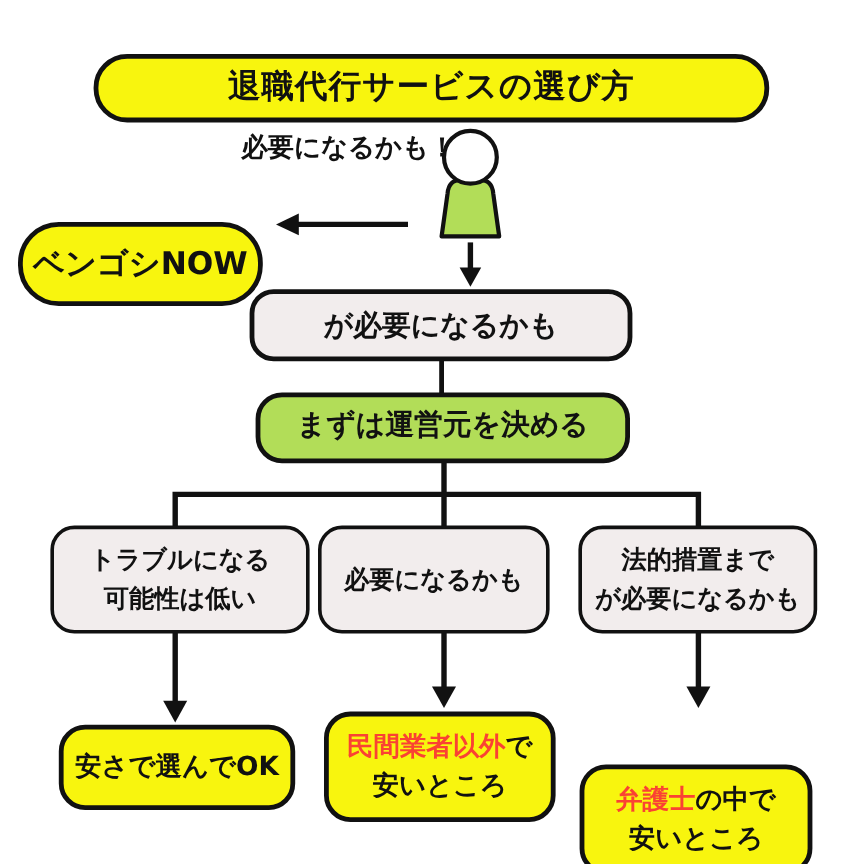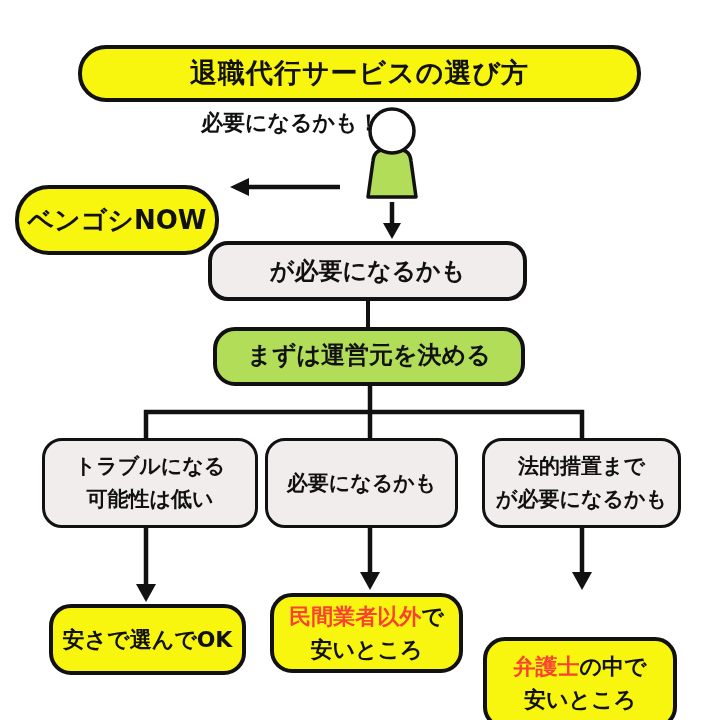--- a/index.html
+++ b/index.html
@@ -22,21 +22,21 @@
   .callout{position:absolute;left:201px;top:108px;font-size:22px;white-space:nowrap;}
   .recommend{left:15px;top:149px;width:204px;height:70px;border-radius:34px;font-size:26px;margin-top:36px;}
   .step1{left:208px;top:241px;width:319px;height:60px;border-radius:20px;font-size:24px;}
   .step2{left:213px;top:327px;width:312px;height:59px;border-radius:22px;font-size:24px;font-family:Liberation Mono, monospace;}
   .note{top:438px;height:90px;border-radius:20px;font-size:21px;border-width:3.5px;line-height:1.55;}
   .note0{left:42px;width:216px;}
   .note1{left:265px;width:193px;}
   .note2{left:482px;width:199px;}
   .result{border-radius:22px;font-size:22px;line-height:1.5;}
   .result0{left:49px;top:604px;width:197px;height:71px;}
-  .result1{left:270px;top:593px;width:193px;height:80px;}
+  .result1{left:270px;top:593px;width:193px;height:92px;}
   .result2{left:483px;top:593px;width:194px;height:92px;margin-top:44px;}
   .red{color:var(--highlight_red);}
 </style>
 </head>
 <body>
 
 <div class="canvas">
 
   <svg class="connectors" viewBox="0 0 720 720" aria-hidden="true">
 

